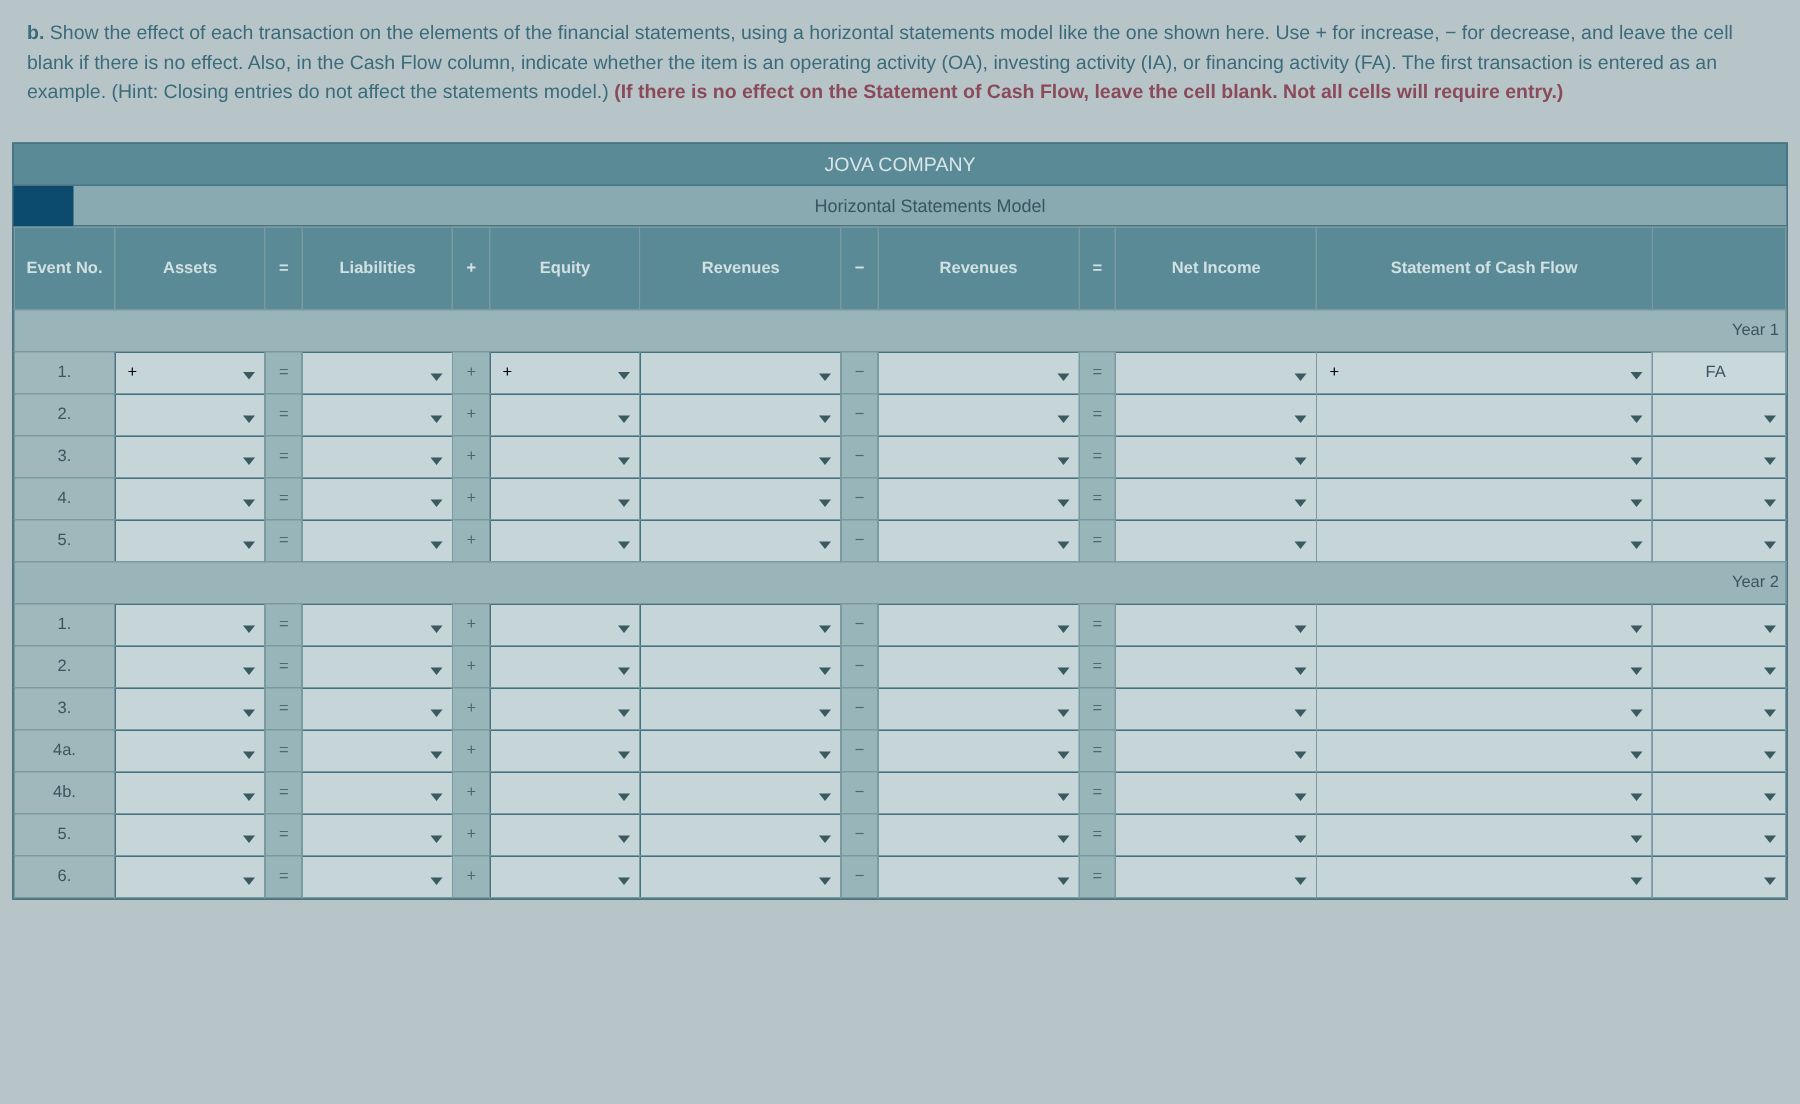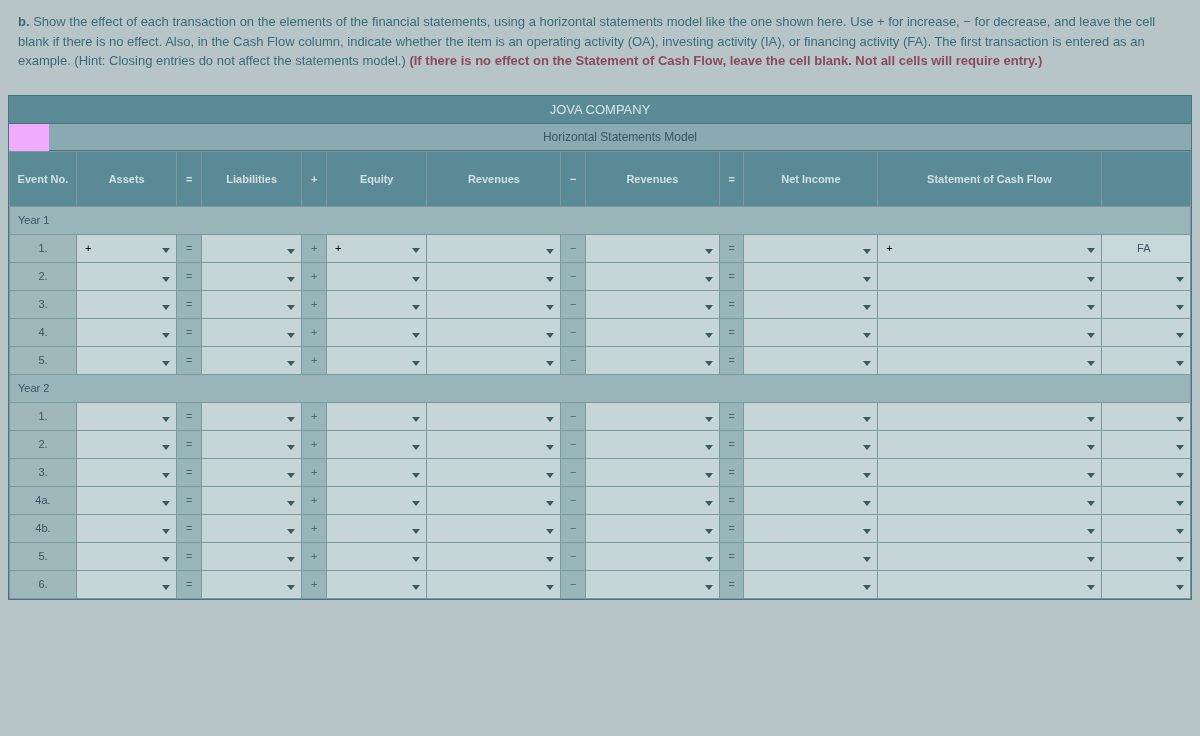--- a/index.html
+++ b/index.html
@@ -15,21 +15,21 @@
       font-size: 13px;
       line-height: 1.5;
       color: #3a6b7a;
       margin-bottom: 20px;
       padding: 4px 10px;
     }
     .instructions .label { font-weight: bold; }
     .instructions .bold-red { color: #8b4a5a; font-weight: bold; }
     .table-wrap {
       border: 1px solid #4a7580;
-      background: #f0abfc;
+      background: #0c4a6e;
     }
     .title-row {
       background: #5a8a95;
       color: #d8e5e8;
       text-align: center;
       padding: 6px;
       font-size: 13px;
       border-bottom: 1px solid #4a7580;
     }
     .subtitle-row {
@@ -72,21 +72,21 @@
     .col-eq2 { width: 22px; background: #98b5ba; }
     .col-ni { width: 120px; }
     .col-cash { width: 200px; }
     .col-type { width: 80px; }
     td.op-cell {
       background: #98b5ba;
       color: #4a6a70;
     }
     td.year-label {
       background: #9ab5ba;
-      text-align: left;
+      text-align: right;
       padding-left: 8px;
       font-weight: normal;
       color: #3a5560;
     }
     td.event-cell {
       background: #a0b8bc;
       color: #3a5560;
     }
     td.value-cell {
       background: #c8d8db;

